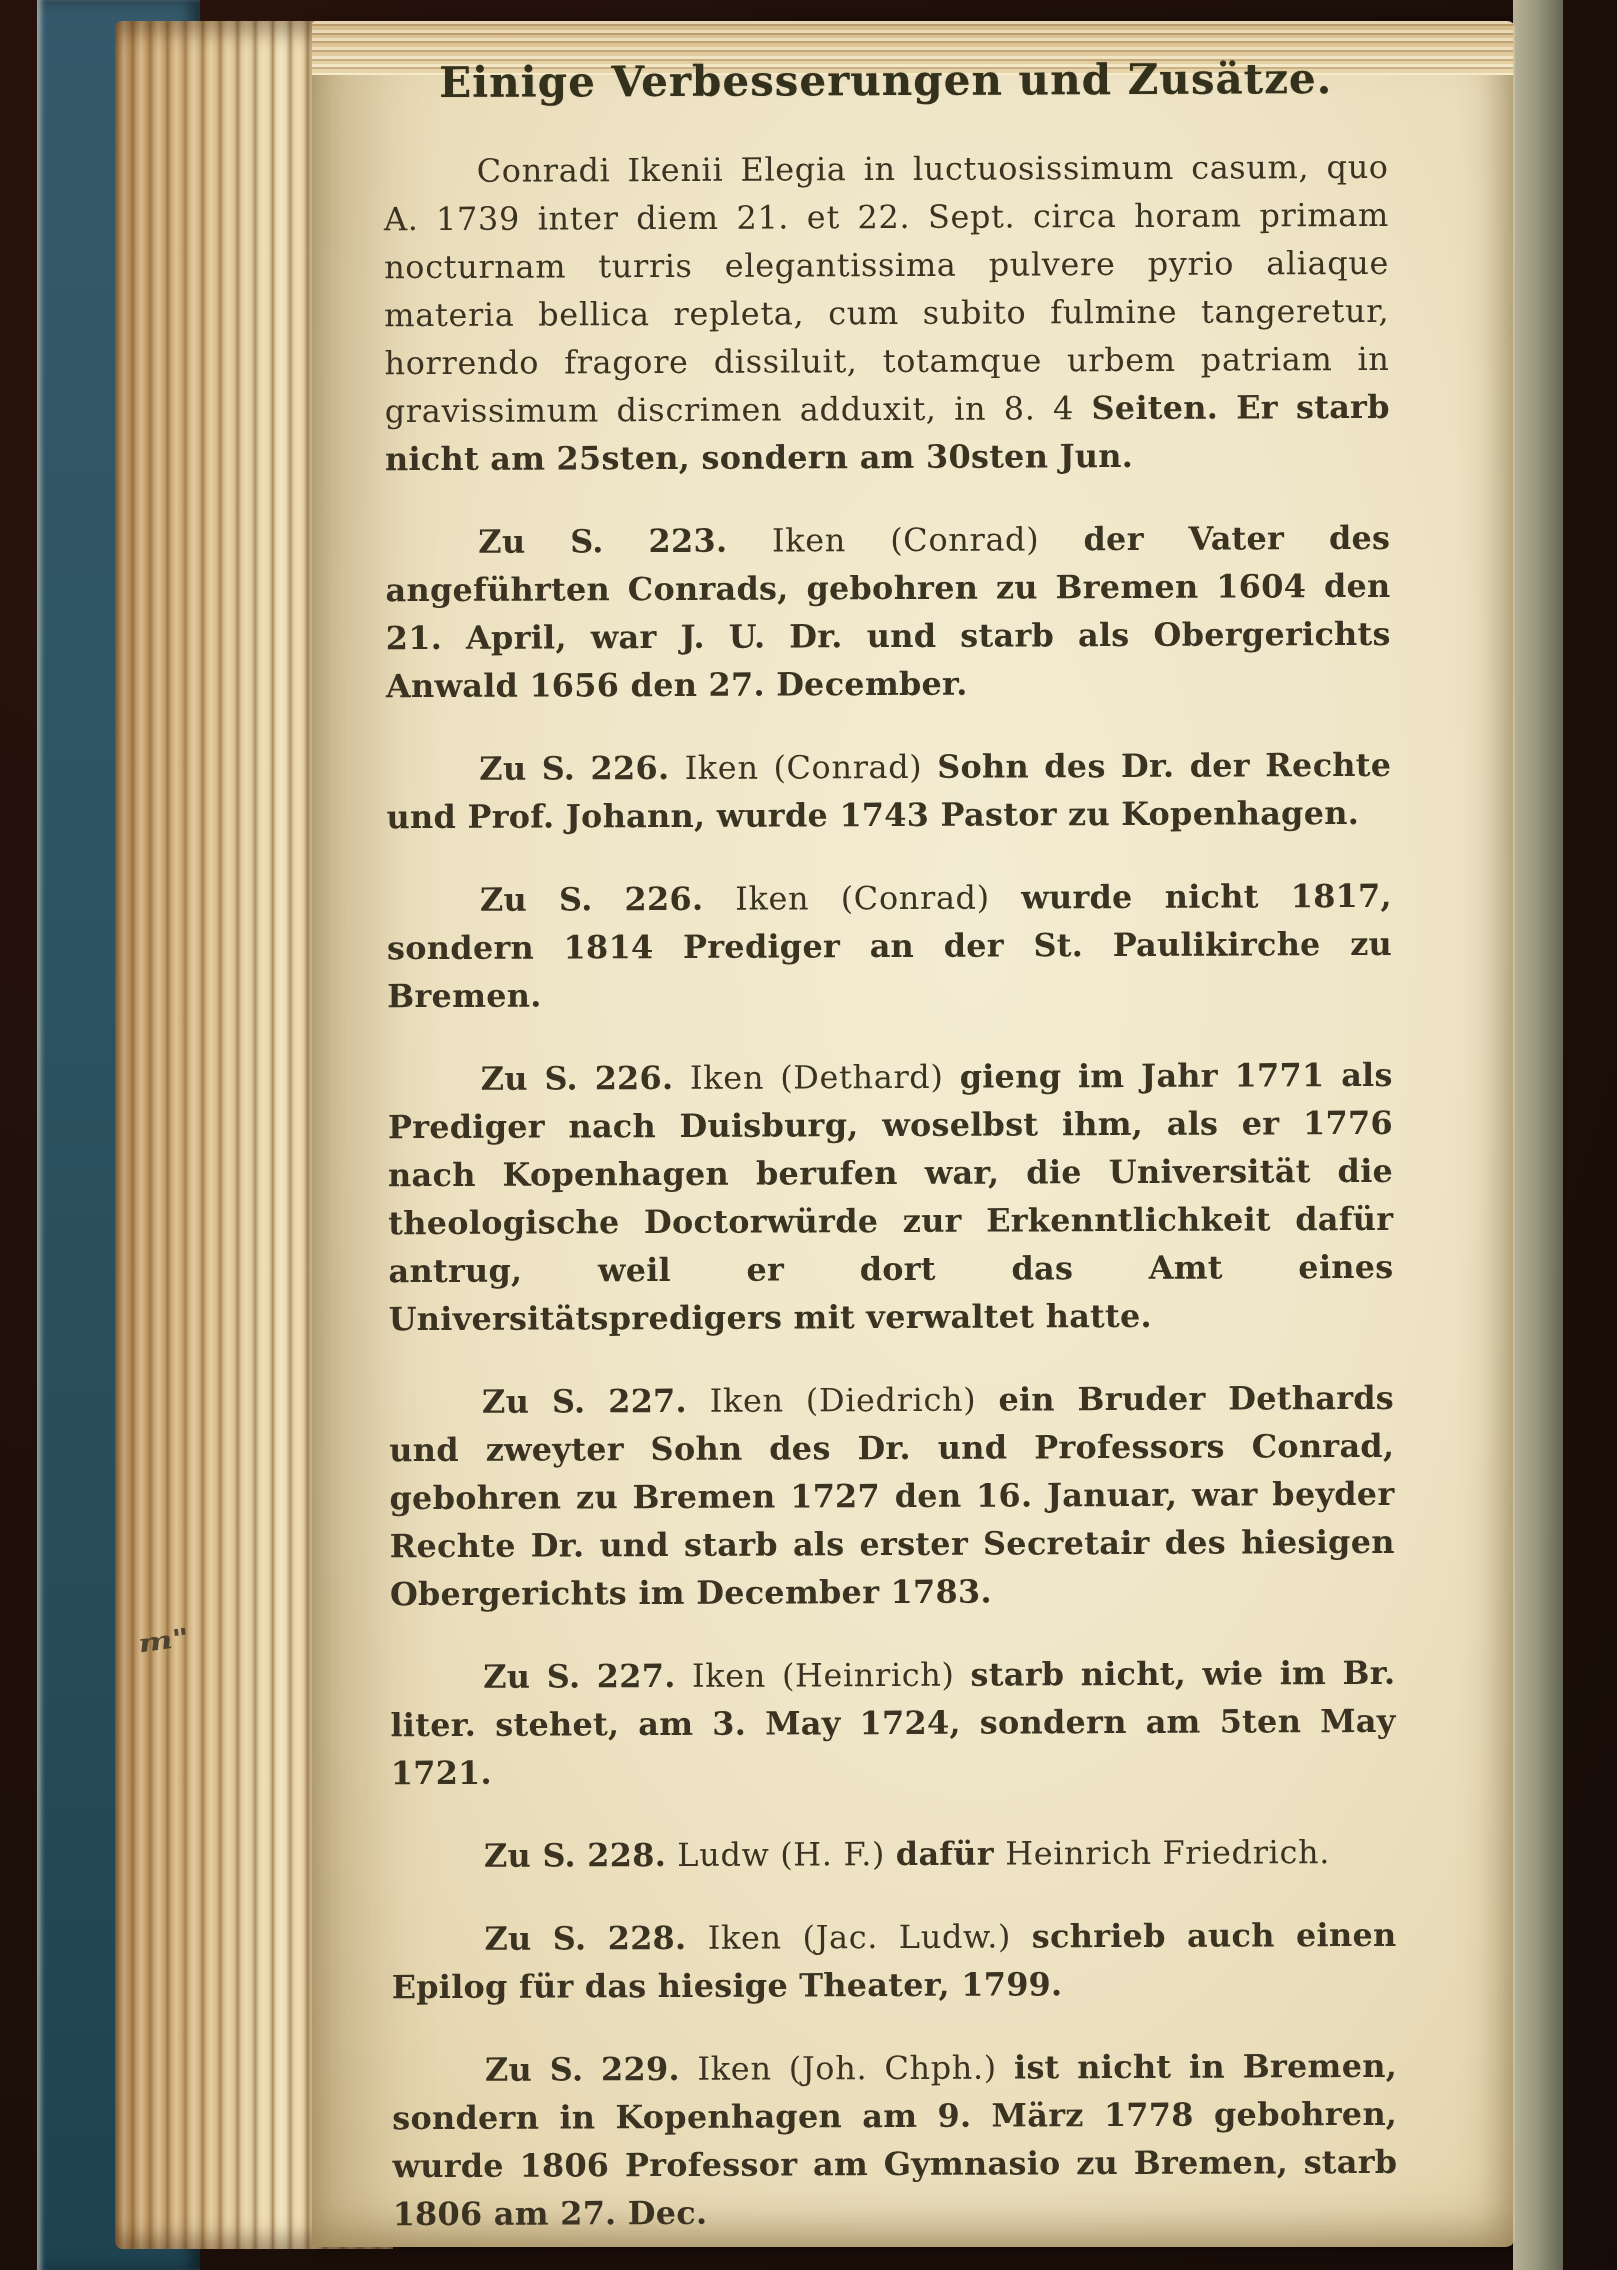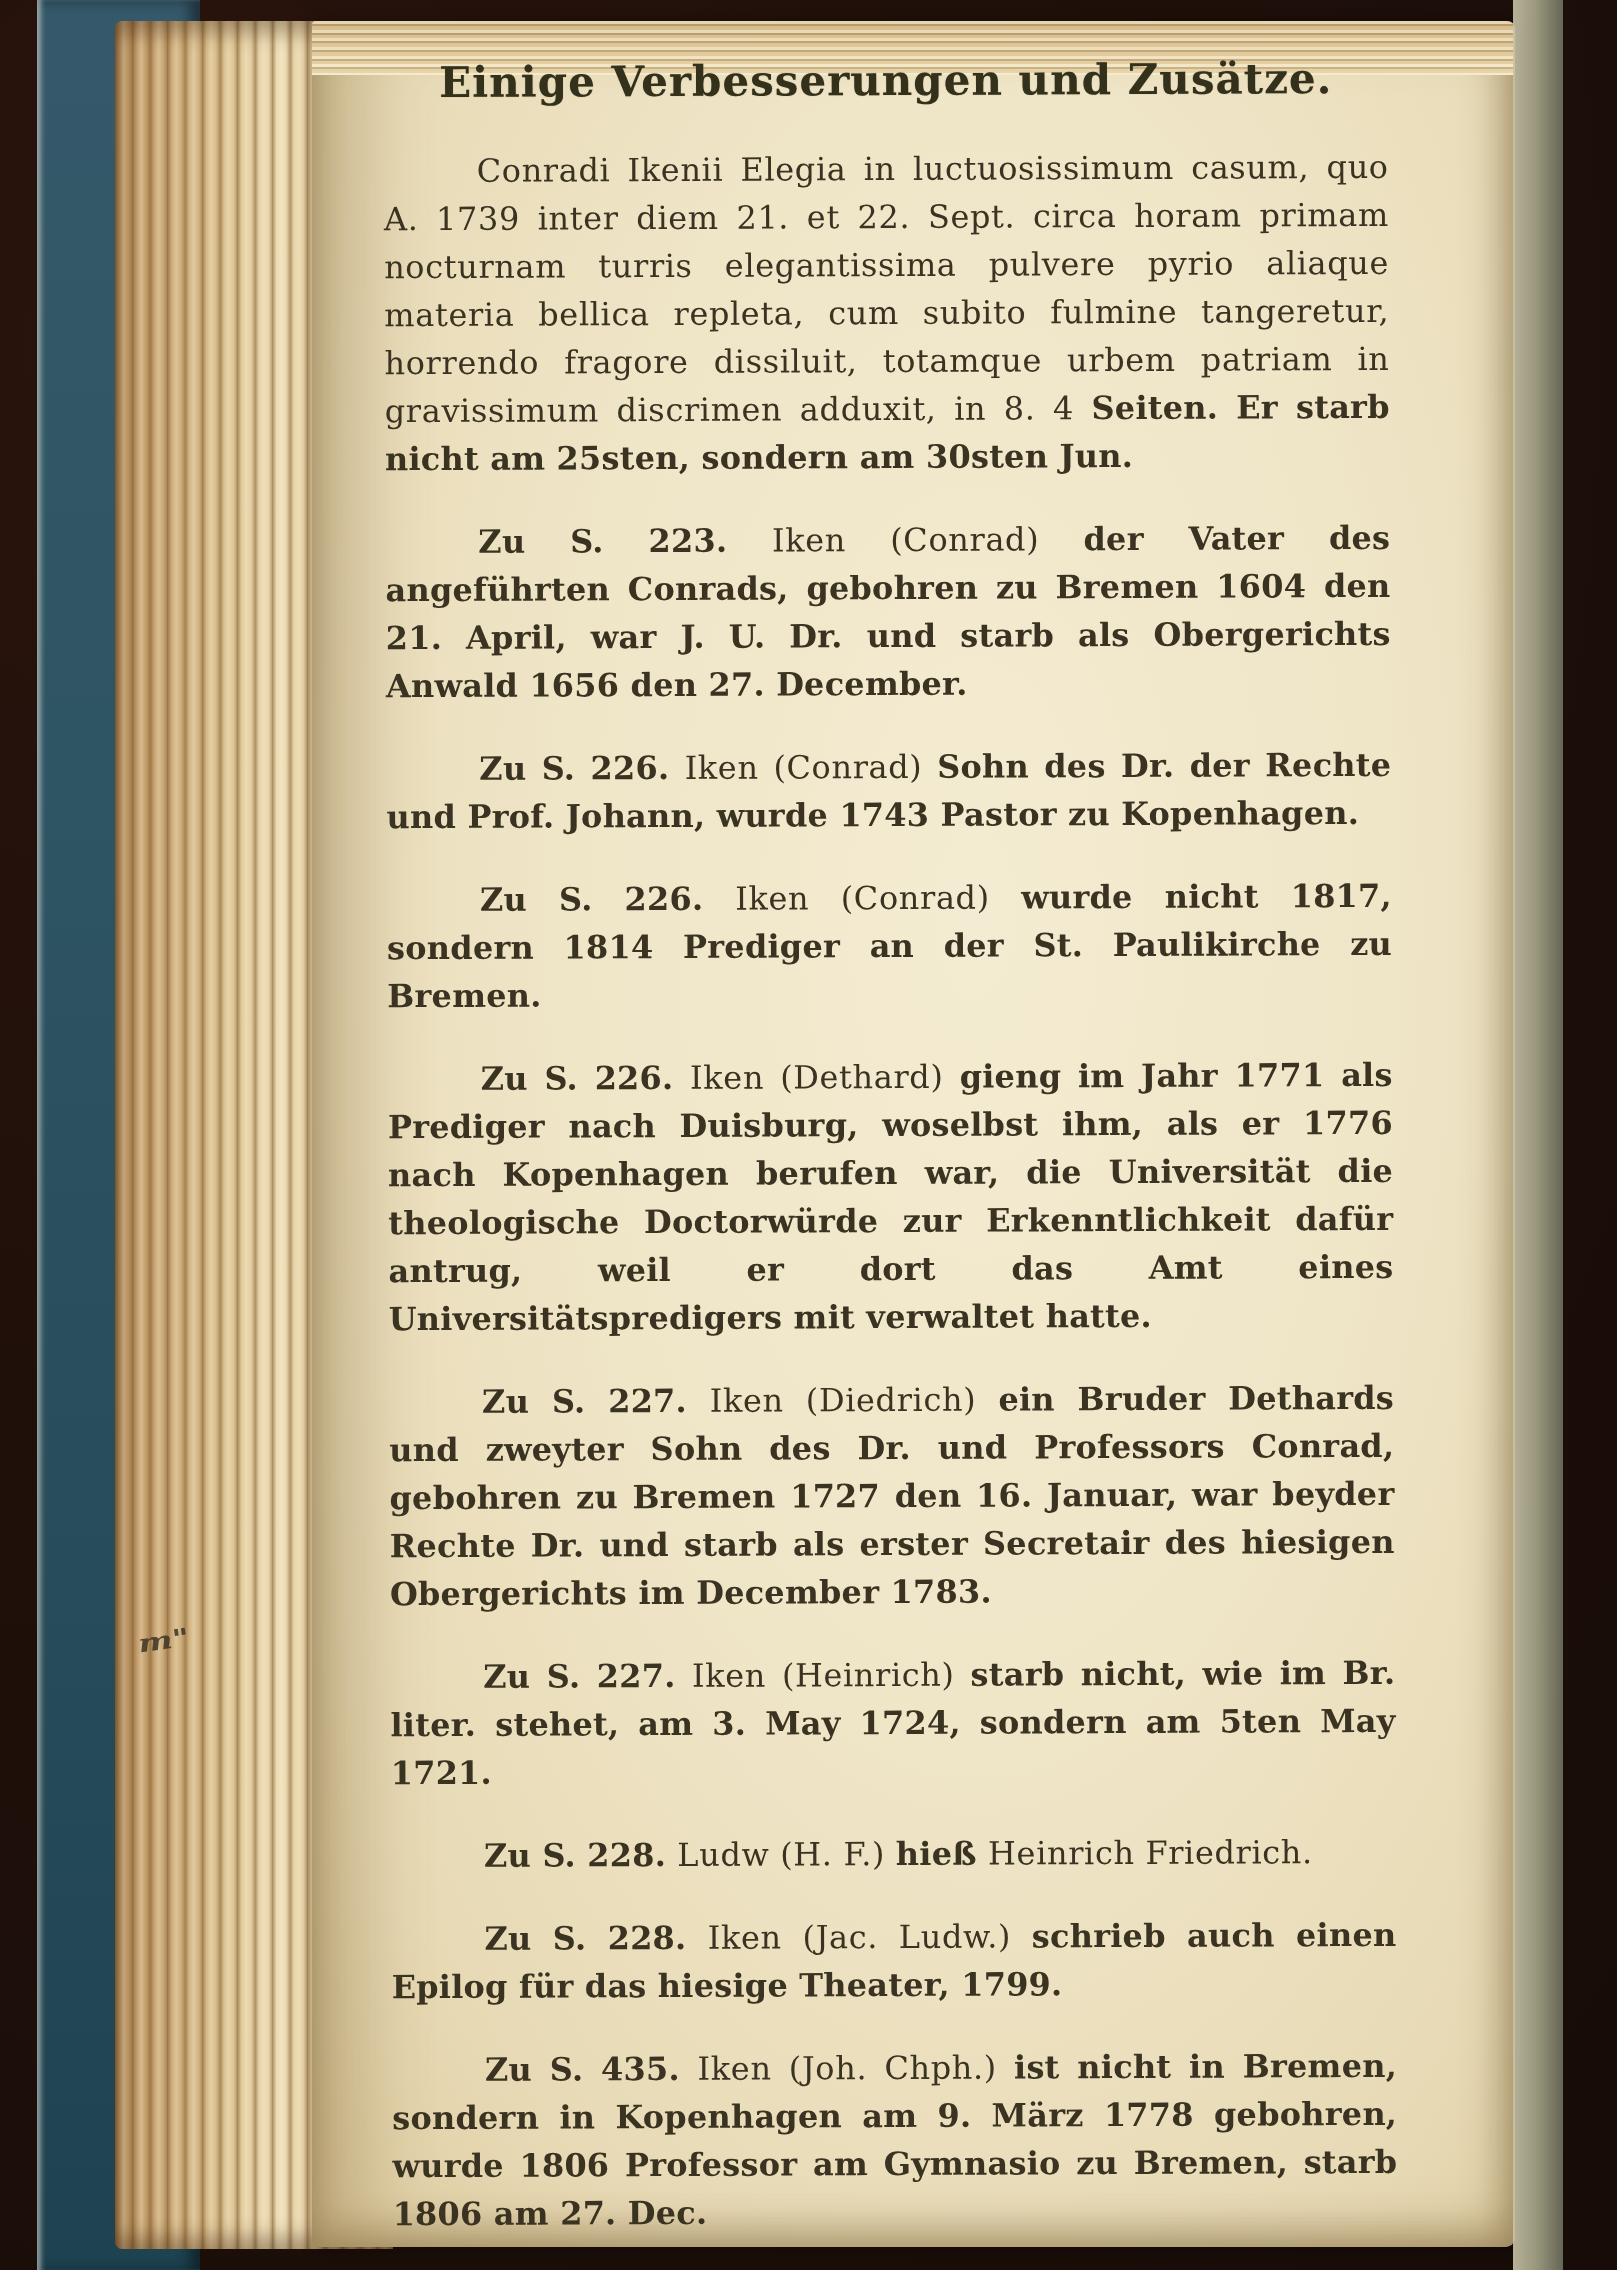--- a/index.html
+++ b/index.html
@@ -98,19 +98,19 @@
   <div class="text-block">
     <h1>Einige Verbesserungen und Zusätze.</h1>
     <div id="paragraphs">
         <p class="para"><span class="antiqua">Conradi Ikenii Elegia in luctuosissimum casum, quo A. 1739 inter diem 21. et 22. Sept. circa horam primam nocturnam turris elegantissima pulvere pyrio aliaque materia bellica repleta, cum subito fulmine tangeretur, horrendo fragore dissiluit, totamque urbem patriam in gravissimum discrimen adduxit, in 8. 4 </span><span class="fraktur">Seiten. Er starb nicht am 25sten, sondern am 30sten Jun.</span></p>
         <p class="para"><span class="fraktur">Zu S. 223. </span><span class="antiqua">Iken (Conrad) </span><span class="fraktur">der Vater des angeführten Conrads, gebohren zu Bremen 1604 den 21. April, war J. U. Dr. und starb als Obergerichts Anwald 1656 den 27. December.</span></p>
         <p class="para"><span class="fraktur">Zu S. 226. </span><span class="antiqua">Iken (Conrad) </span><span class="fraktur">Sohn des Dr. der Rechte und Prof. Johann, wurde 1743 Pastor zu Kopenhagen.</span></p>
         <p class="para"><span class="fraktur">Zu S. 226. </span><span class="antiqua">Iken (Conrad) </span><span class="fraktur">wurde nicht 1817, sondern 1814 Prediger an der St. Paulikirche zu Bremen.</span></p>
         <p class="para"><span class="fraktur">Zu S. 226. </span><span class="antiqua">Iken (Dethard) </span><span class="fraktur">gieng im Jahr 1771 als Prediger nach Duisburg, woselbst ihm, als er 1776 nach Kopenhagen berufen war, die Universität die theologische Doctorwürde zur Erkenntlichkeit dafür antrug, weil er dort das Amt eines Universitätspredigers mit verwaltet hatte.</span></p>
         <p class="para"><span class="fraktur">Zu S. 227. </span><span class="antiqua">Iken (Diedrich) </span><span class="fraktur">ein Bruder Dethards und zweyter Sohn des Dr. und Professors Conrad, gebohren zu Bremen 1727 den 16. Januar, war beyder Rechte Dr. und starb als erster Secretair des hiesigen Obergerichts im December 1783.</span></p>
         <p class="para"><span class="fraktur">Zu S. 227. </span><span class="antiqua">Iken (Heinrich) </span><span class="fraktur">starb nicht, wie im Br. liter. stehet, am 3. May 1724, sondern am 5ten May 1721.</span></p>
-        <p class="para"><span class="fraktur">Zu S. 228. </span><span class="antiqua">Ludw (H. F.) </span><span class="fraktur">hieß </span><span class="antiqua">Heinrich Friedrich.</span></p>
+        <p class="para"><span class="fraktur">Zu S. 228. </span><span class="antiqua">Ludw (H. F.) </span><span class="fraktur">dafür </span><span class="antiqua">Heinrich Friedrich.</span></p>
         <p class="para"><span class="fraktur">Zu S. 228. </span><span class="antiqua">Iken (Jac. Ludw.) </span><span class="fraktur">schrieb auch einen Epilog für das hiesige Theater, 1799.</span></p>
-        <p class="para"><span class="fraktur">Zu S. 435. </span><span class="antiqua">Iken (Joh. Chph.) </span><span class="fraktur">ist nicht in Bremen, sondern in Kopenhagen am 9. März 1778 gebohren, wurde 1806 Professor am Gymnasio zu Bremen, starb 1806 am 27. Dec.</span></p>
+        <p class="para"><span class="fraktur">Zu S. 229. </span><span class="antiqua">Iken (Joh. Chph.) </span><span class="fraktur">ist nicht in Bremen, sondern in Kopenhagen am 9. März 1778 gebohren, wurde 1806 Professor am Gymnasio zu Bremen, starb 1806 am 27. Dec.</span></p>
       </div>
   </div>
 </div>
 
 
 </body></html>

